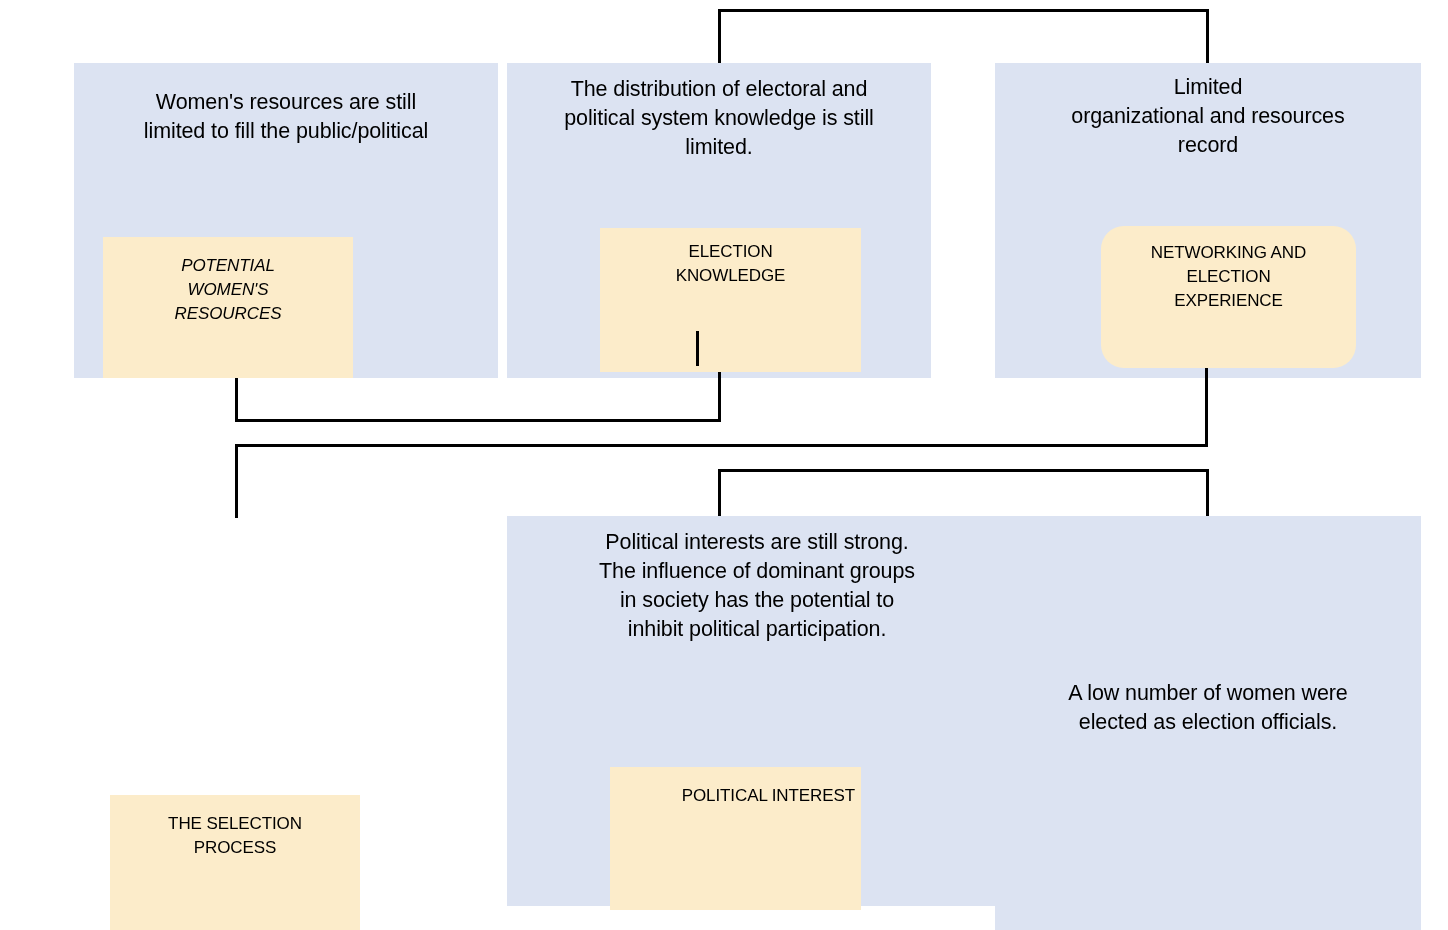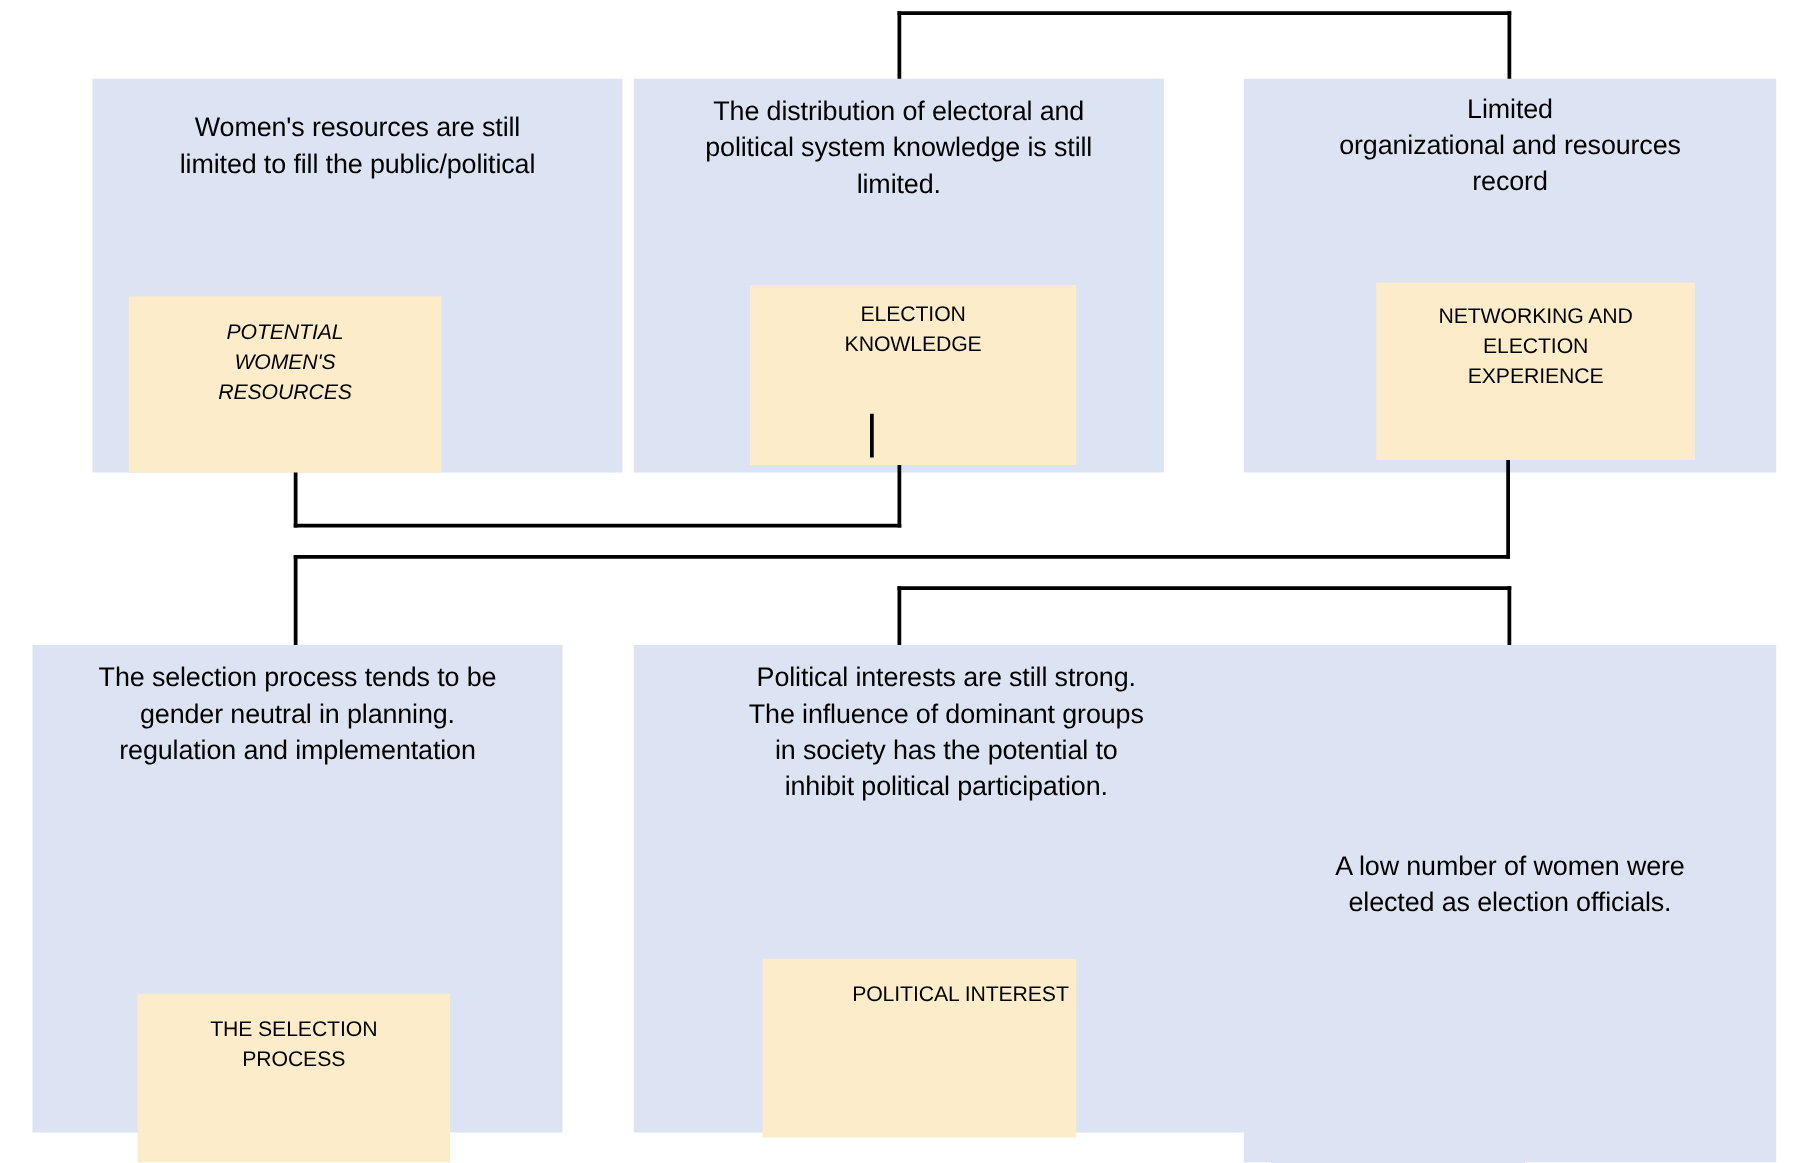--- a/index.html
+++ b/index.html
@@ -88,21 +88,21 @@
     <div class="yellow-text" style="top:12px;">ELECTION
 KNOWLEDGE</div>
   </div>
   <div class="conn conn-v" style="left:696px; top:331px; height:35px;"></div>
 
   <div class="blue-box" style="left:995px; top:63px; width:426px; height:315px;">
     <div class="blue-text" style="top:10px;">Limited
 organizational and resources
 record</div>
   </div>
-  <div class="yellow-box" style="left:1101px; top:226px; width:255px; height:142px;">
+  <div class="yellow-box" style="left:1101px; top:226px; width:255px; height:142px;border-radius:23px;">
     <div class="yellow-text" style="top:15px;">NETWORKING AND
 ELECTION
 EXPERIENCE</div>
   </div>
 
   <div class="conn conn-v" style="left:235px; top:378px; height:44px;"></div>
 
   <div class="conn conn-v" style="left:718px; top:372px; height:50px;"></div>
 
   <div class="conn conn-h" style="left:235px; top:419px; width:486px;"></div>
@@ -110,25 +110,20 @@
   <div class="conn conn-v" style="left:1205px; top:368px; height:79px;"></div>
 
   <div class="conn conn-h" style="left:235px; top:444px; width:973px;"></div>
 
   <div class="conn conn-v" style="left:235px; top:444px; height:74px;"></div>
 
   <div class="conn conn-h" style="left:718px; top:469px; width:491px;"></div>
   <div class="conn conn-v" style="left:718px; top:469px; height:50px;"></div>
   <div class="conn conn-v" style="left:1206px; top:469px; height:50px;"></div>
 
-  <div class="blue-box" style="left:26px; top:516px; width:424px; height:390px;">
-    <div class="blue-text" style="top:12px;">The selection process tends to be
-gender neutral in planning.
-regulation and implementation</div>
-  </div>
   <div class="yellow-box" style="left:110px; top:769px; width:250px; height:141px;margin-top:26px;">
     <div class="yellow-text" style="top:17px;">THE SELECTION
 PROCESS</div>
   </div>
 
   <div class="blue-box" style="left:507px; top:516px; width:500px; height:390px;">
     <div class="blue-text" style="top:12px;">Political interests are still strong.
 The influence of dominant groups
 in society has the potential to
 inhibit political participation.</div>

